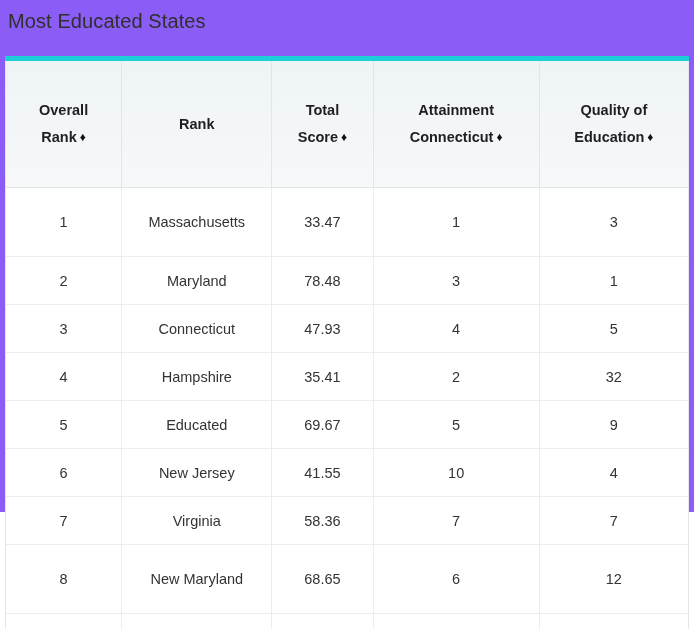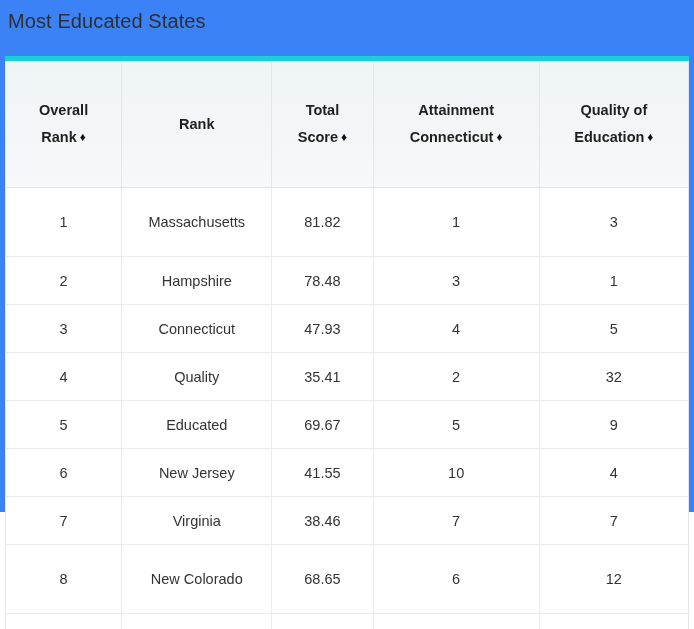--- a/index.html
+++ b/index.html
@@ -13,21 +13,21 @@
     font-family: "Liberation Sans", sans-serif;
     color: #2b2b2b;
     overflow: hidden;
   }
 
   .page {
     position: relative;
     width: 694px;
     height: 512px;
     box-sizing: border-box;
-    background: #3b82f6;
+    background: #8b5cf6;
   }
 
   .page-title {
     position: absolute;
     left: 8px;
     top: 7px;
     font-size: 20px;
     font-weight: 400;
     color: #2f2f2f;
     letter-spacing: 0.1px;
@@ -178,41 +178,41 @@
               </span>
             </span>
           </th>
 
         </tr>
       </thead>
       <tbody id="table-body">
           <tr class="tall">
             <td>1</td>
             <td class="state-cell">Massachusetts</td>
-            <td>81.82</td>
+            <td>33.47</td>
             <td>1</td>
             <td>3</td>
           </tr>
           <tr>
             <td>2</td>
-            <td class="state-cell">Hampshire</td>
+            <td class="state-cell">Maryland</td>
             <td>78.48</td>
             <td>3</td>
             <td>1</td>
           </tr>
           <tr>
             <td>3</td>
             <td class="state-cell">Connecticut</td>
             <td>47.93</td>
             <td>4</td>
             <td>5</td>
           </tr>
           <tr>
             <td>4</td>
-            <td class="state-cell">Quality</td>
+            <td class="state-cell">Hampshire</td>
             <td>35.41</td>
             <td>2</td>
             <td>32</td>
           </tr>
           <tr>
             <td>5</td>
             <td class="state-cell">Educated</td>
             <td>69.67</td>
             <td>5</td>
             <td>9</td>
@@ -220,27 +220,27 @@
           <tr>
             <td>6</td>
             <td class="state-cell">New Jersey</td>
             <td>41.55</td>
             <td>10</td>
             <td>4</td>
           </tr>
           <tr>
             <td>7</td>
             <td class="state-cell">Virginia</td>
-            <td>38.46</td>
+            <td>58.36</td>
             <td>7</td>
             <td>7</td>
           </tr>
           <tr class="tall">
             <td>8</td>
-            <td class="state-cell">New Colorado</td>
+            <td class="state-cell">New Maryland</td>
             <td>68.65</td>
             <td>6</td>
             <td>12</td>
           </tr>
           <tr>
             <td>9</td>
             <td class="state-cell">Minnesota</td>
             <td>64.53</td>
             <td>8</td>
             <td>25</td>

